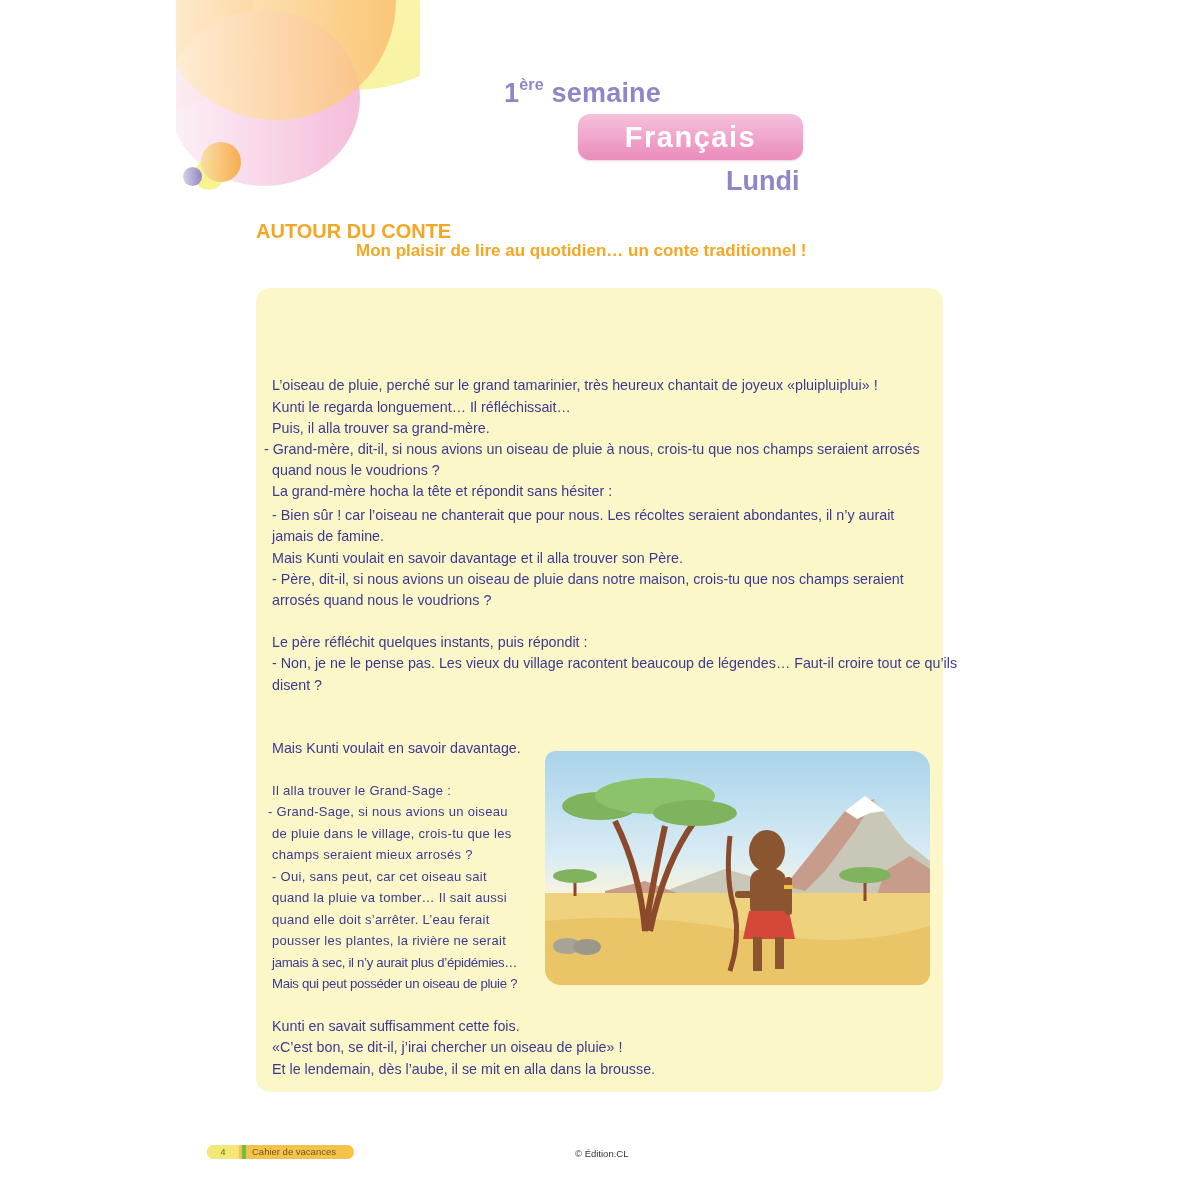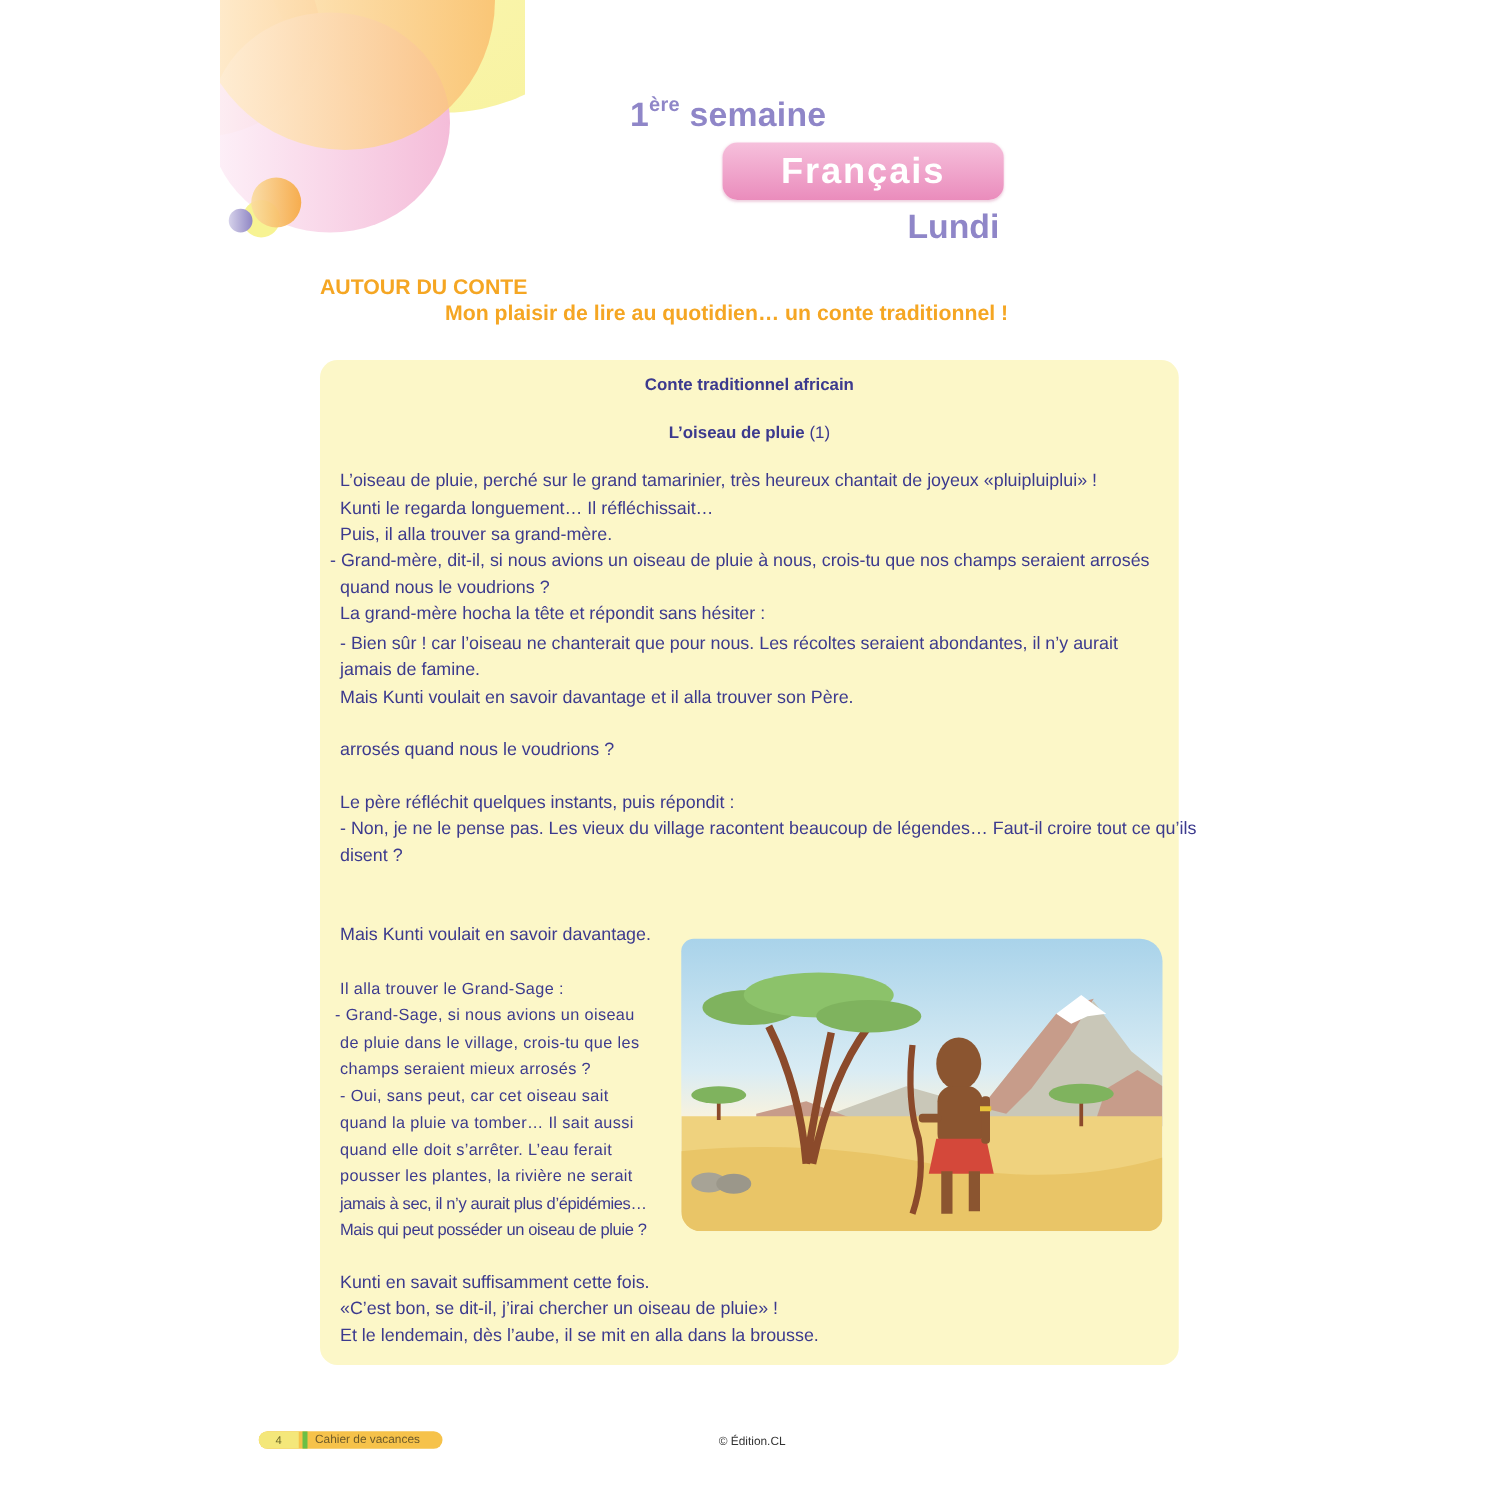--- a/index.html
+++ b/index.html
@@ -24,21 +24,21 @@
     .c-violet { left: 7px; top: 167px; width: 19px; height: 19px;
       background: linear-gradient(90deg, #d6d2ea, #8f86c4); }
 
     .week { position: absolute; left: 504px; top: 76px; color: #8f86c8; font-weight: bold; font-size: 27px; letter-spacing: 0.2px; }
     .week sup { font-size: 16px; vertical-align: 12px; }
     .subject-pill { position: absolute; left: 578px; top: 114px; width: 225px; height: 46px; border-radius: 12px;
       background: linear-gradient(180deg, #f6c0dc 0%, #ea8cbc 100%); box-shadow: 0 1px 2px rgba(200,100,150,0.3);
       color: #ffffff; font-weight: bold; font-size: 29px; letter-spacing: 1.5px; text-align: center; line-height: 46px; }
     .day { position: absolute; left: 726px; top: 166px; color: #8f86c8; font-weight: bold; font-size: 27px; }
 
-    .section-title { position: absolute; left: 256px; top: 220px; color: #f5a623; font-weight: bold; font-size: 17px; text-align: right; }
+    .section-title { position: absolute; left: 256px; top: 220px; color: #f5a623; font-weight: bold; font-size: 20px; text-align: right; }
     .section-sub { position: absolute; left: 356px; top: 241px; color: #f5a623; font-weight: bold; font-size: 17px; }
 
     .story-box { position: absolute; left: 256px; top: 288px; width: 687px; height: 804px; background: #fcf7c8; border-radius: 14px; }
     .story-box .t { position: absolute; color: #3c3a8e; font-size: 14.3px; white-space: nowrap; }
     .story-box .center { left: 0; width: 687px; text-align: center; font-weight: bold; font-size: 13.5px; }
     .story-box .center .paren { font-weight: normal; }
     .story-box .narrow { font-size: 13px; letter-spacing: 0.3px; }
     .story-box .tight { font-size: 13.2px; letter-spacing: -0.3px; }
 
     .illustration { position: absolute; left: 545px; top: 751px; width: 385px; height: 234px; border-radius: 10px 18px 12px 16px; overflow: hidden;
@@ -66,32 +66,31 @@
 </div>
 
 <div class="week"><span>1</span><sup>ère</sup> <span>semaine</span></div>
 <div class="subject-pill">Français</div>
 <div class="day">Lundi</div>
 
 <div class="section-title">AUTOUR DU CONTE</div>
 <div class="section-sub">Mon plaisir de lire au quotidien… un conte traditionnel !</div>
 
 <div class="story-box">
-  <div class="t center" style="top:12px;">Conte traditionnel africain</div>
-  <div class="t center" style="top:50px;"><span>L’oiseau de pluie</span> <span class="paren">(1)</span></div>
 
   <div class="t" style="left:16px; top:89px;">L’oiseau de pluie, perché sur le grand tamarinier, très heureux chantait de joyeux «pluipluiplui» !</div>
   <div class="t" style="left:16px; top:111px;">Kunti le regarda longuement… Il réfléchissait…</div>
   <div class="t" style="left:16px; top:132px;">Puis, il alla trouver sa grand-mère.</div>
   <div class="t" style="left:8px; top:153px;">- Grand-mère, dit-il, si nous avions un oiseau de pluie à nous, crois-tu que nos champs seraient arrosés</div>
   <div class="t" style="left:16px; top:174px;">quand nous le voudrions ?</div>
   <div class="t" style="left:16px; top:195px;">La grand-mère hocha la tête et répondit sans hésiter :</div>
   <div class="t" style="left:16px; top:219px;">- Bien sûr ! car l’oiseau ne chanterait que pour nous. Les récoltes seraient abondantes, il n’y aurait</div>
   <div class="t" style="left:16px; top:240px;">jamais de famine.</div>
   <div class="t" style="left:16px; top:262px;">Mais Kunti voulait en savoir davantage et il alla trouver son Père.</div>
+  <div class="t" style="left:16px; top:283px;">- Père, dit-il, si nous avions un oiseau de pluie dans notre maison, crois-tu que nos champs seraient</div>
   <div class="t" style="left:16px; top:304px;">arrosés quand nous le voudrions ?</div>
 
   <div class="t" style="left:16px; top:346px;">Le père réfléchit quelques instants, puis répondit :</div>
   <div class="t" style="left:16px; top:367px;">- Non, je ne le pense pas. Les vieux du village racontent beaucoup de légendes… Faut-il croire tout ce qu’ils</div>
   <div class="t" style="left:16px; top:389px;">disent ?</div>
 
   <div class="t" style="left:16px; top:452px;">Mais Kunti voulait en savoir davantage.</div>
 
   <div class="t narrow" style="left:16px; top:495px;">Il alla trouver le Grand-Sage :</div>
   <div class="t narrow" style="left:12px; top:516px;">- Grand-Sage, si nous avions un oiseau</div>

